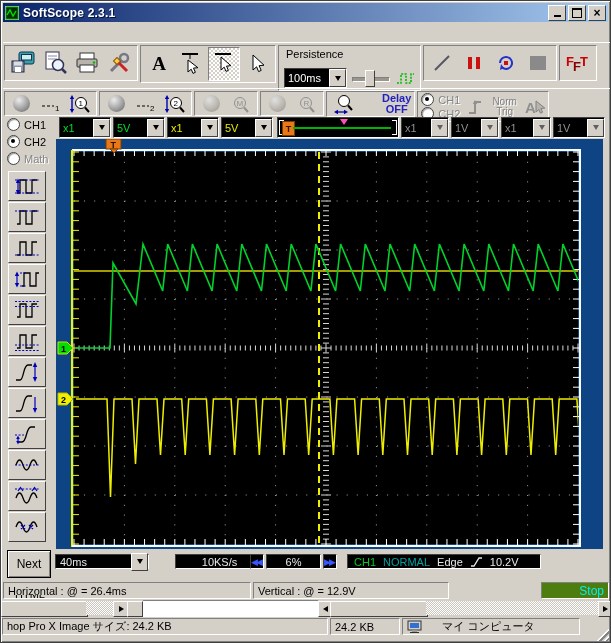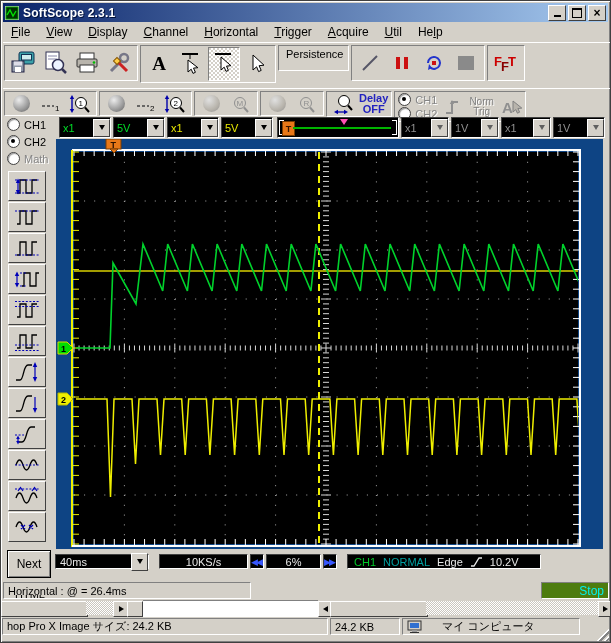--- a/index.html
+++ b/index.html
@@ -44,21 +44,21 @@
   .combo .cval{color:#fff;font-size:11px;padding:0 3px;width:38px;}
   .dbtn{width:15px;height:16px;display:flex;align-items:center;justify-content:center;
         background:#d4d0c8;border:1px solid;border-color:#ffffff #404040 #404040 #ffffff;}
   .tri{width:0;height:0;border-left:3.5px solid transparent;border-right:3.5px solid transparent;
        border-top:5px solid #000;}
   .pslider{position:relative;width:38px;height:18px;}
   .pslider .groove-l{position:absolute;left:0;right:0;top:8px;height:3px;background:#9a968e;
        border:1px solid;border-color:#808080 #fff #fff #808080;}
   .pslider .thumb{position:absolute;left:13px;top:1px;width:8px;height:15px;background:#d4d0c8;
        border:1px solid;border-color:#ffffff #404040 #404040 #ffffff;}
-  .delay-txt{font-size:11px;font-weight:bold;color:#2222c0;line-height:11px;text-align:center;}
+  .delay-txt{font-size:11px;font-weight:bold;color:#2222c0;line-height:11px;text-align:center;margin-left:23px;}
   .normtrig{font-size:10px;line-height:10px;text-align:center;}
   
   .rad{display:inline-flex;align-items:center;gap:4px;font-size:11px;color:#000;}
   .rdot{width:11px;height:11px;border-radius:50%;background:#fff;position:relative;flex:none;
         border:1px solid #404040;box-shadow:inset 1px 1px 1px #9a9a9a;}
   .rad.sel .rdot::after{content:"";position:absolute;left:3px;top:3px;width:4px;height:4px;
         border-radius:50%;background:#000;}
   .rad.dim{color:#858585;text-shadow:1px 1px 0 #fff;}
   
   .dd{position:absolute;top:116px;height:21px;background:#000;display:flex;align-items:center;
@@ -126,31 +126,20 @@
         <span class="g-min"></span>
       </span>
     <span class="wbtn raised">
         <span class="g-max"></span>
       </span>
     <span class="wbtn raised">
         <span class="g-cls">×</span>
       </span>
   </div>
 
-  <div class="abs menubar" id="menubar">
-      <span class="menu-item"><u>F</u>ile</span>
-      <span class="menu-item"><u>V</u>iew</span>
-      <span class="menu-item"><u>D</u>isplay</span>
-      <span class="menu-item"><u>C</u>hannel</span>
-      <span class="menu-item"><u>H</u>orizontal</span>
-      <span class="menu-item"><u>T</u>rigger</span>
-      <span class="menu-item"><u>A</u>cquire</span>
-      <span class="menu-item"><u>U</u>til</span>
-      <span class="menu-item">He<u>l</u>p</span>
-    </div>
 
   <div class="abs tbrow t1">
     <div class="grp">
       <span class="tb">
         <svg width="26" height="26">
             <rect x="9" y="2" width="15" height="12" rx="2" fill="#3aa0a8" stroke="#113355"></rect>
             <rect x="11.5" y="4.5" width="10" height="5.5" fill="#cfeeee" stroke="#113355"></rect>
             <rect x="2" y="11" width="12" height="11" fill="#9098a8" stroke="#222244"></rect>
             <rect x="4" y="11.5" width="8" height="4" fill="#dddde8"></rect>
             <rect x="5" y="17" width="6" height="5" fill="#ffffff"></rect>
@@ -201,20 +190,37 @@
         </span>
       <span class="tb">
         <svg width="22" height="24">
             <path d="M7,3 l0,15 l3.6,-3.2 l2,4.8 l2.6,-1.2 l-2.1,-4.7 l4.9,-0.5 z" fill="#fff" stroke="#000"></path>
           </svg>
         </span>
     </div>
     <div class="grp" style="align-items:flex-start;">
       <div class="pers">
         <span class="pers-label">Persistence</span>
+        <div class="pers-row">
+          <span class="combo">
+            <span class="cval">100ms</span>
+            <span class="dbtn">
+                <span class="tri"></span>
+              </span>
+          </span>
+          <span class="pslider">
+            <span class="groove-l"></span>
+              <span class="thumb"></span>
+          </span>
+          <span style="display:inline-flex;">
+            <svg width="20" height="18">
+                <path d="M2,14 h4 v-9 h5 v9 h5 v-9 h3" stroke="#00bb00" stroke-width="1.6" stroke-dasharray="2 1.3" fill="none"></path>
+              </svg>
+            </span>
+        </div>
       </div>
     </div>
     <div class="grp">
       <span class="tb">
         <svg width="22" height="22">
             <line x1="4" y1="18" x2="18" y2="4" stroke="#556" stroke-width="2"></line>
           </svg>
         </span>
       <span class="tb">
         <svg width="18" height="18">
@@ -945,21 +951,21 @@
           <text x="54.5" y="8.5" font-size="9" font-weight="bold" fill="#2a1000">T</text>
         </g>
       </svg></div>
 
   <div class="abs blk" style="left:54px;top:553px;width:94px;">
     <span class="val" style="flex:1;padding-left:4px;">40ms</span>
     <span class="dbtn">
         <span class="tri"></span>
       </span>
   </div>
-  <div class="abs blk" style="left:158px;top:553px;width:89px;justify-content:center;">
+  <div class="abs blk" style="left:174px;top:553px;width:89px;justify-content:center;">
     <span>10KS/s</span>
   </div>
   <div class="abs blk arrbtn" style="left:249px;top:553px;width:14px;">◀◀</div>
   <div class="abs blk" style="left:265px;top:553px;width:55px;justify-content:center;">
     <span>6%</span>
   </div>
   <div class="abs blk arrbtn" style="left:322px;top:553px;width:14px;">▶▶</div>
   <div class="abs blk" style="left:346px;top:553px;width:194px;gap:7px;padding-left:6px;">
     <span id="trg-src" style="color: rgb(0, 200, 40);">CH1</span>
     <span id="trg-mode" style="color: rgb(0, 160, 160);">NORMAL</span>
@@ -968,20 +974,23 @@
       <svg width="13" height="12">
           <path d="M1,10 h3 l5,-8 h3" fill="none" stroke="#e8e8e8" stroke-width="1.3"></path>
         </svg>
       </span>
     <span>10.2V</span>
   </div>
 
   <div class="abs spanel" style="left:2px;top:581px;width:248px;">
     <span>Horizontal : @ = 26.4ms</span>
   </div>
+  <div class="abs spanel" style="left:252px;top:581px;width:196px;">
+    <span>Vertical : @ = 12.9V</span>
+  </div>
   <div class="abs spanel stoppanel" style="left:540px;top:581px;width:68px;">
     <span>Stop</span>
   </div>
 
   <div class="abs clipped" style="left:14px;top:594px;width:60px;">
     <span>HTML</span>
   </div>
   <div class="abs sb-thumb" style="left:0;top:600px;width:85px;height:14px;"></div>
   <div class="abs sb-track" style="left:85px;top:600px;width:27px;height:14px;"></div>
   <div class="abs sb-btn" style="left:112px;top:600px;width:14px;height:14px;">

